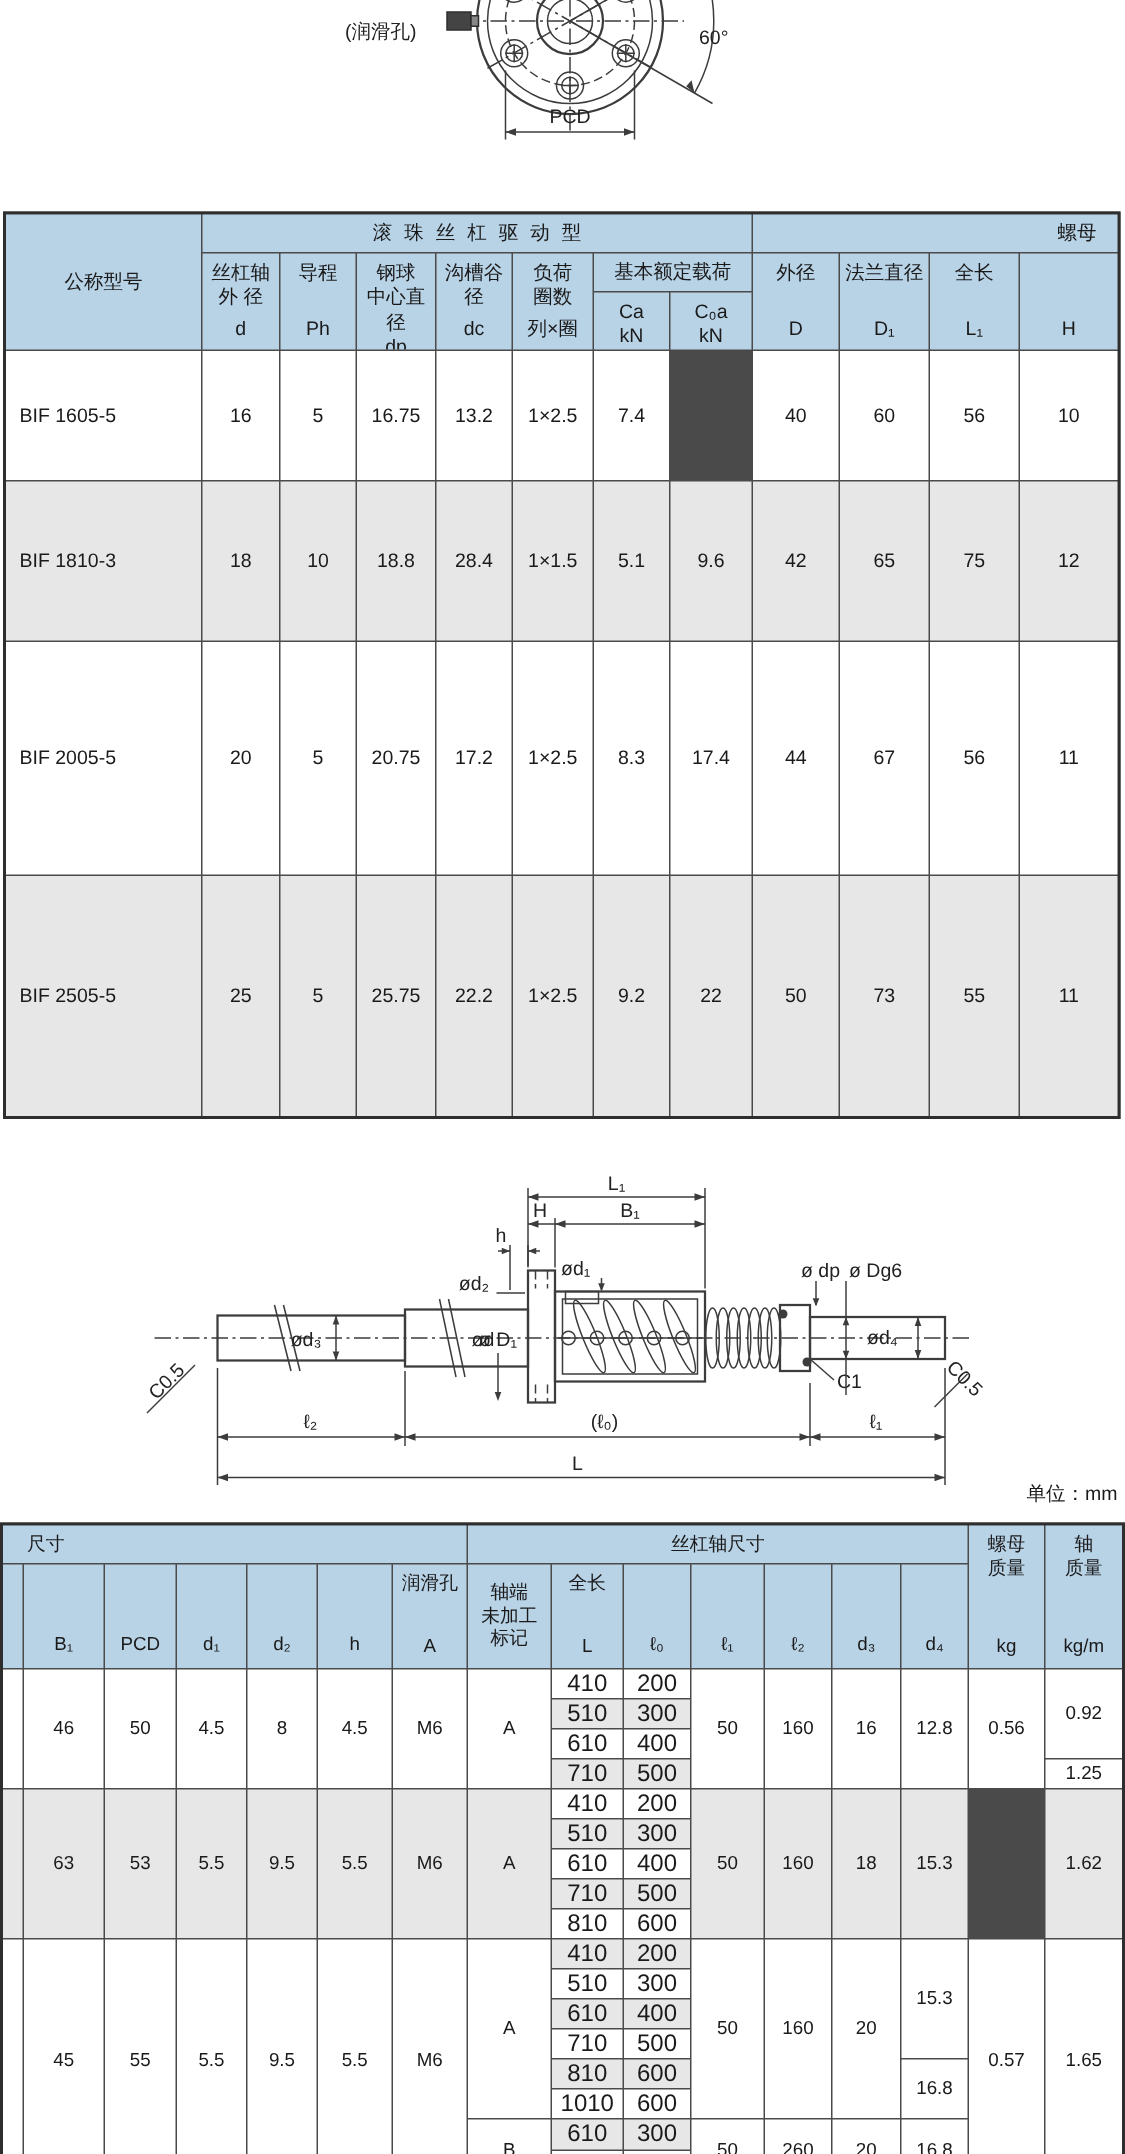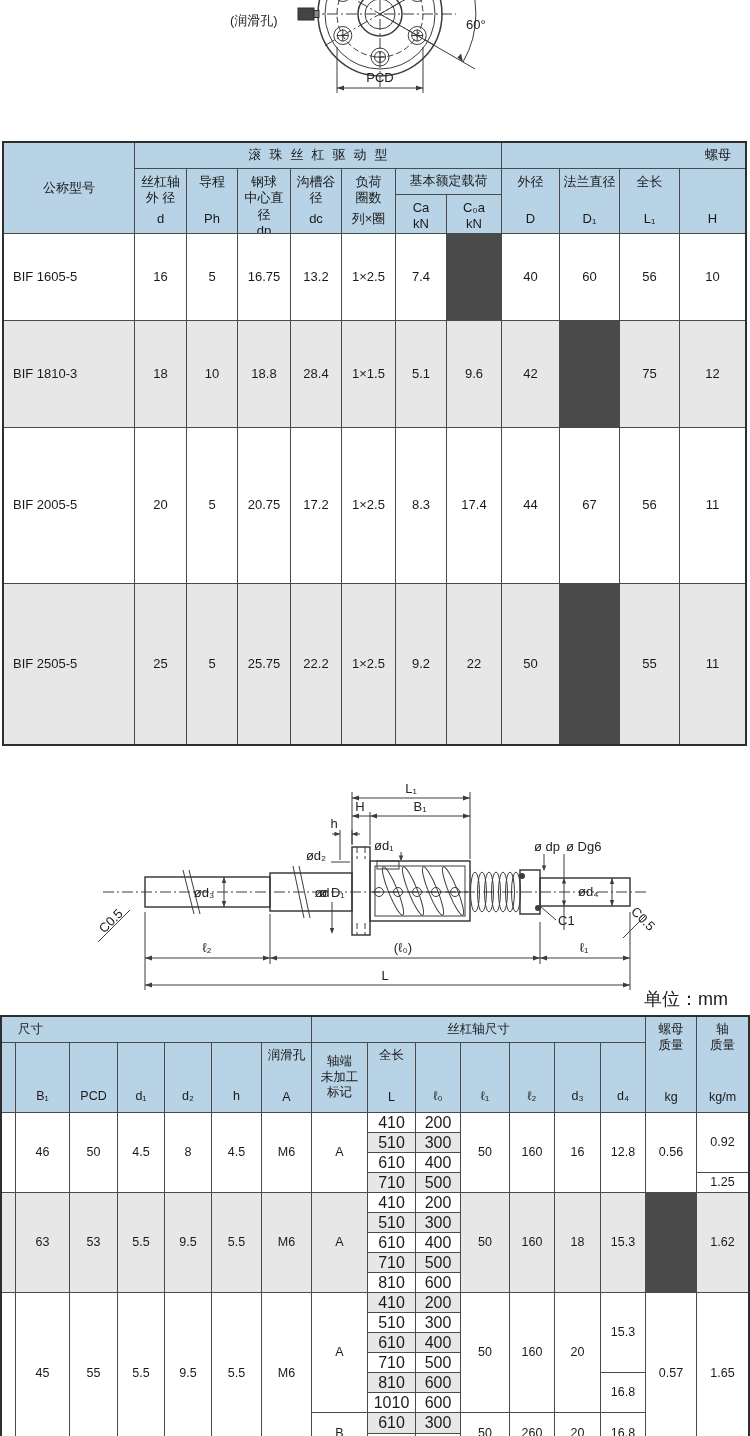--- a/index.html
+++ b/index.html
@@ -19,21 +19,21 @@
   .gleft{justify-content:flex-start;padding-left:16px;}
   .gright{justify-content:flex-end;padding-right:14px;}
   .sp{letter-spacing:8px;text-indent:8px;}
   #top-table{left:2px;top:141px;font-size:13px;
     grid-template-columns:130px 51px 50px 52px 50px 53px 50px 54px 57px 59px 59px 65px;
     grid-template-rows:25px 25px 38px 86px 106px 155px 160px;}
   #bottom-table{left:0px;top:1015px;font-size:12.5px;
     grid-template-columns:13px 53px 47px 46px 46px 49px 49px 55px 47px 44px 48px 44px 45px 44px 50px 51px;
     grid-template-rows:25px 69px repeat(4,19px) repeat(5,19px) repeat(6,19px) 20px 20px;}
   .sm{font-size:16px;}
-  #unit-label{position:absolute;top:987px;right:22px;font-size:18px;}
+  #unit-label{position:absolute;top:987px;right:5px;font-size:13px;}
   svg{position:absolute;}
   svg text{font-size:13px;fill:#222;font-family:"Liberation Sans","DejaVu Sans",sans-serif;}
   .ln{stroke:#3c3c3c;stroke-width:1.5;fill:none;}
   .lt{stroke:#3c3c3c;stroke-width:1;fill:none;}
   .cl{stroke:#3c3c3c;stroke-width:1;fill:none;stroke-dasharray:11 3 2 3;}
   .dash{stroke:#3c3c3c;stroke-width:1;fill:none;stroke-dasharray:6 3;}
   .ar{fill:#3c3c3c;stroke:none;}
 </style>
 </head>
 <body>
@@ -170,20 +170,21 @@
 
   <div class="c g left" style="grid-area:5/1/6/2">BIF 1810-3</div>
   <div class="c g" style="grid-area:5/2/6/3">18</div>
   <div class="c g" style="grid-area:5/3/6/4">10</div>
   <div class="c g" style="grid-area:5/4/6/5">18.8</div>
   <div class="c g" style="grid-area:5/5/6/6">28.4</div>
   <div class="c g" style="grid-area:5/6/6/7">1×1.5</div>
   <div class="c g" style="grid-area:5/7/6/8">5.1</div>
   <div class="c g" style="grid-area:5/8/6/9">9.6</div>
   <div class="c g" style="grid-area:5/9/6/10">42</div>
+  <div class="c g" style="grid-area:5/10/6/11">65</div>
   <div class="c g" style="grid-area:5/11/6/12">75</div>
   <div class="c g" style="grid-area:5/12/6/13">12</div>
 
   <div class="c w left" style="grid-area:6/1/7/2">BIF 2005-5</div>
   <div class="c w" style="grid-area:6/2/7/3">20</div>
   <div class="c w" style="grid-area:6/3/7/4">5</div>
   <div class="c w" style="grid-area:6/4/7/5">20.75</div>
   <div class="c w" style="grid-area:6/5/7/6">17.2</div>
   <div class="c w" style="grid-area:6/6/7/7">1×2.5</div>
   <div class="c w" style="grid-area:6/7/7/8">8.3</div>
@@ -195,20 +196,21 @@
 
   <div class="c g left" style="grid-area:7/1/8/2">BIF 2505-5</div>
   <div class="c g" style="grid-area:7/2/8/3">25</div>
   <div class="c g" style="grid-area:7/3/8/4">5</div>
   <div class="c g" style="grid-area:7/4/8/5">25.75</div>
   <div class="c g" style="grid-area:7/5/8/6">22.2</div>
   <div class="c g" style="grid-area:7/6/8/7">1×2.5</div>
   <div class="c g" style="grid-area:7/7/8/8">9.2</div>
   <div class="c g" style="grid-area:7/8/8/9">22</div>
   <div class="c g" style="grid-area:7/9/8/10">50</div>
+  <div class="c g" style="grid-area:7/10/8/11">73</div>
   <div class="c g" style="grid-area:7/11/8/12">55</div>
   <div class="c g" style="grid-area:7/12/8/13">11</div>
 </div>
 
 <svg id="side-view" width="575" height="225" viewBox="0 0 575 225" style="left:88px;top:772px;">
   <line class="cl" x1="15" y1="120" x2="560" y2="120"></line>
 
   <rect class="ln" x="57" y="105" width="125" height="30"></rect>
   <line class="lt" x1="95" y1="98" x2="106" y2="142"></line>
     <line class="lt" x1="101" y1="98" x2="112" y2="142"></line>

